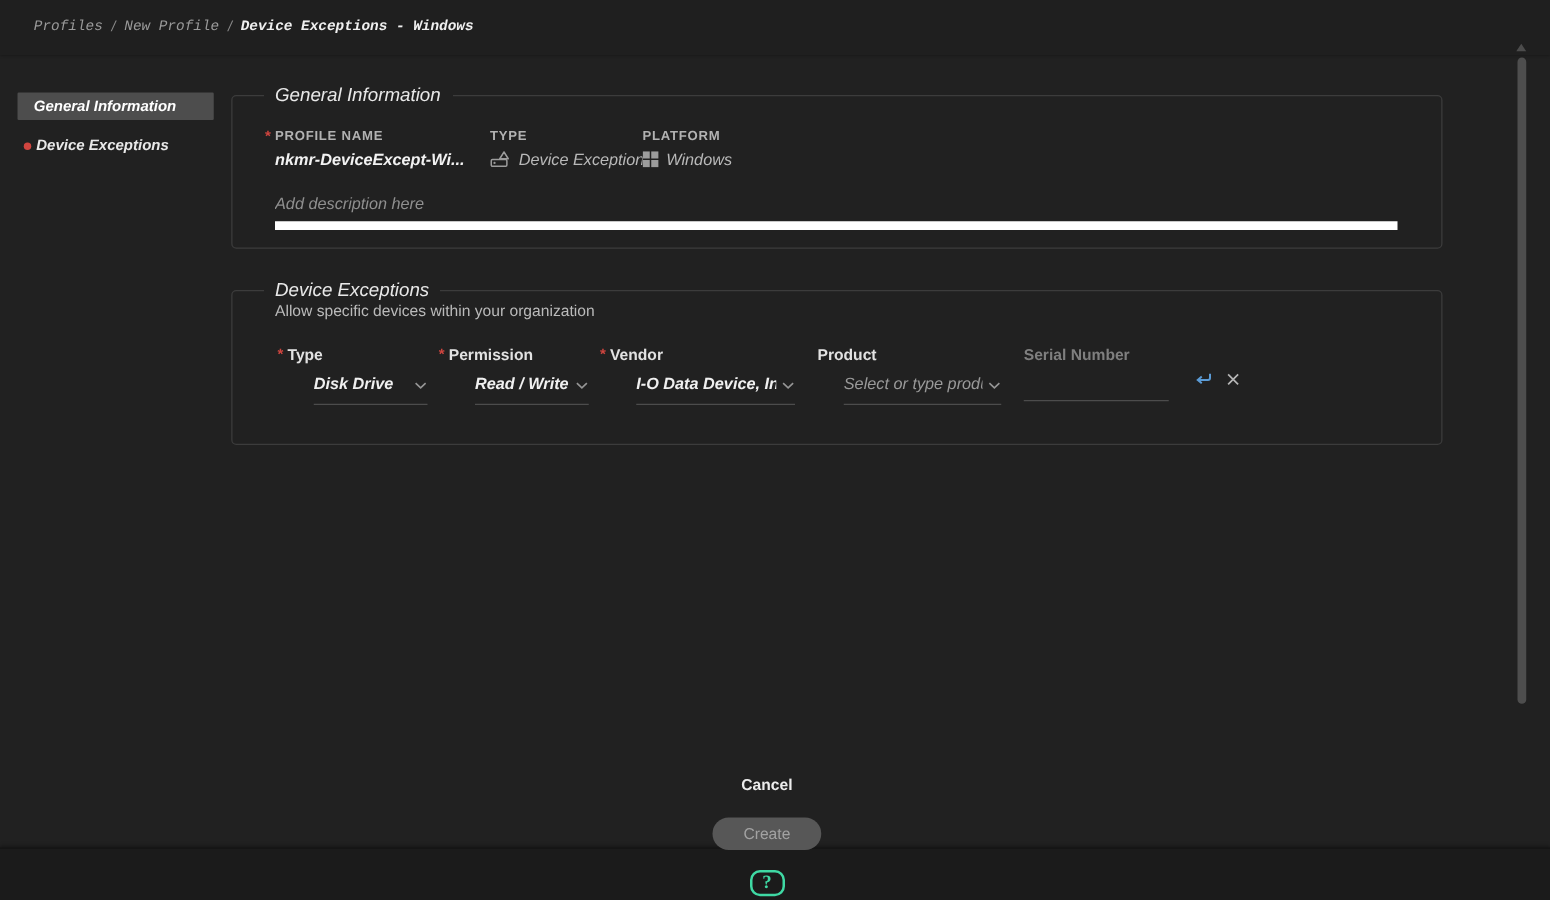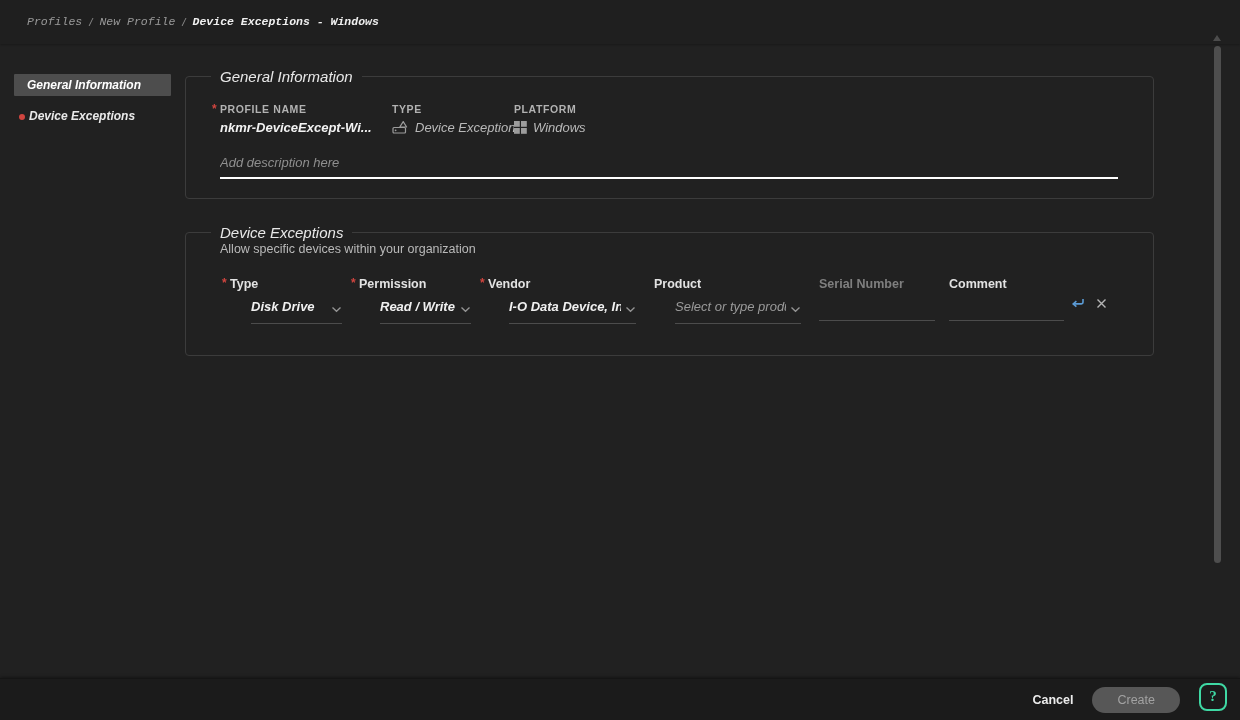--- a/index.html
+++ b/index.html
@@ -74,21 +74,21 @@
     font-weight: bold; color: #f2f2f2;
     white-space: nowrap; overflow: hidden;
   }
   .gi-value.dim {
     font-weight: normal; color: #b9b9b9;
     display: flex; align-items: center; gap: 6px;
   }
   .desc-row { margin: 17px 34px 0 34px; width: 898px; }
   .desc-input {
     width: 100%; background: transparent; border: none; outline: none;
-    border-bottom: 2px solid #ffffff;
+    border-bottom: 7px solid #ffffff;
     font-family: "Liberation Sans", sans-serif;
     font-size: 13px; font-style: italic; color: #fdba74;
     padding: 3px 0 7px 0;
   }
   .desc-input::placeholder { color: #8f8f8f; opacity: 1; }
 
   .card-subtitle {
     margin: 1px 0 0 34px;
     font-size: 12.5px; color: #bababa;
   }
@@ -145,21 +145,21 @@
     background: #4e4e4e;
   }
 
   
   .footer {
     position: absolute; left: 0; bottom: 0; width: 1240px; height: 42px;
     background: #1b1b1b;
     border-top: 1px solid #151515;
     box-shadow: 0 -1px 3px rgba(0,0,0,0.35);
     display: flex; align-items: center; justify-content: flex-end;
-    gap: 19px; padding-right: 13px;
+    gap: 19px; padding-right: 13px; flex-direction: column;
   }
   .cancel-btn {
     background: none; border: none; cursor: pointer;
     color: #ececec; font-weight: bold; font-size: 12.5px;
     font-family: "Liberation Sans", sans-serif;
   }
   .create-btn {
     background: #575757; border: none; cursor: default;
     color: #a2a2a2; font-size: 12.5px;
     font-family: "Liberation Sans", sans-serif;
@@ -296,24 +296,20 @@
             </svg>
         </span>
       </div>
     </div>
 
     <div class="exc-col w116">
       <div class="field-label muted">Serial Number</div>
       <input class="plain-input" type="text" style="">
     </div>
 
-    <div class="exc-col w115">
-      <div class="field-label">Comment</div>
-      <input class="plain-input" type="text" style="">
-    </div>
 
     <div class="row-actions">
       <span class="icon-btn">
         <svg width="14" height="11" viewBox="0 0 14 11">
           <path d="M12 1 V4.3 a1.6 1.6 0 0 1 -1.6 1.6 H3" fill="none" stroke="#5b9bd5" stroke-width="1.6"></path>
           <path d="M5.4 3.2 L2.2 5.9 L5.4 8.6" fill="none" stroke="#5b9bd5" stroke-width="1.6"></path>
         </svg>
       </span>
       <span class="icon-btn">
         <svg width="11" height="11" viewBox="0 0 11 11">

